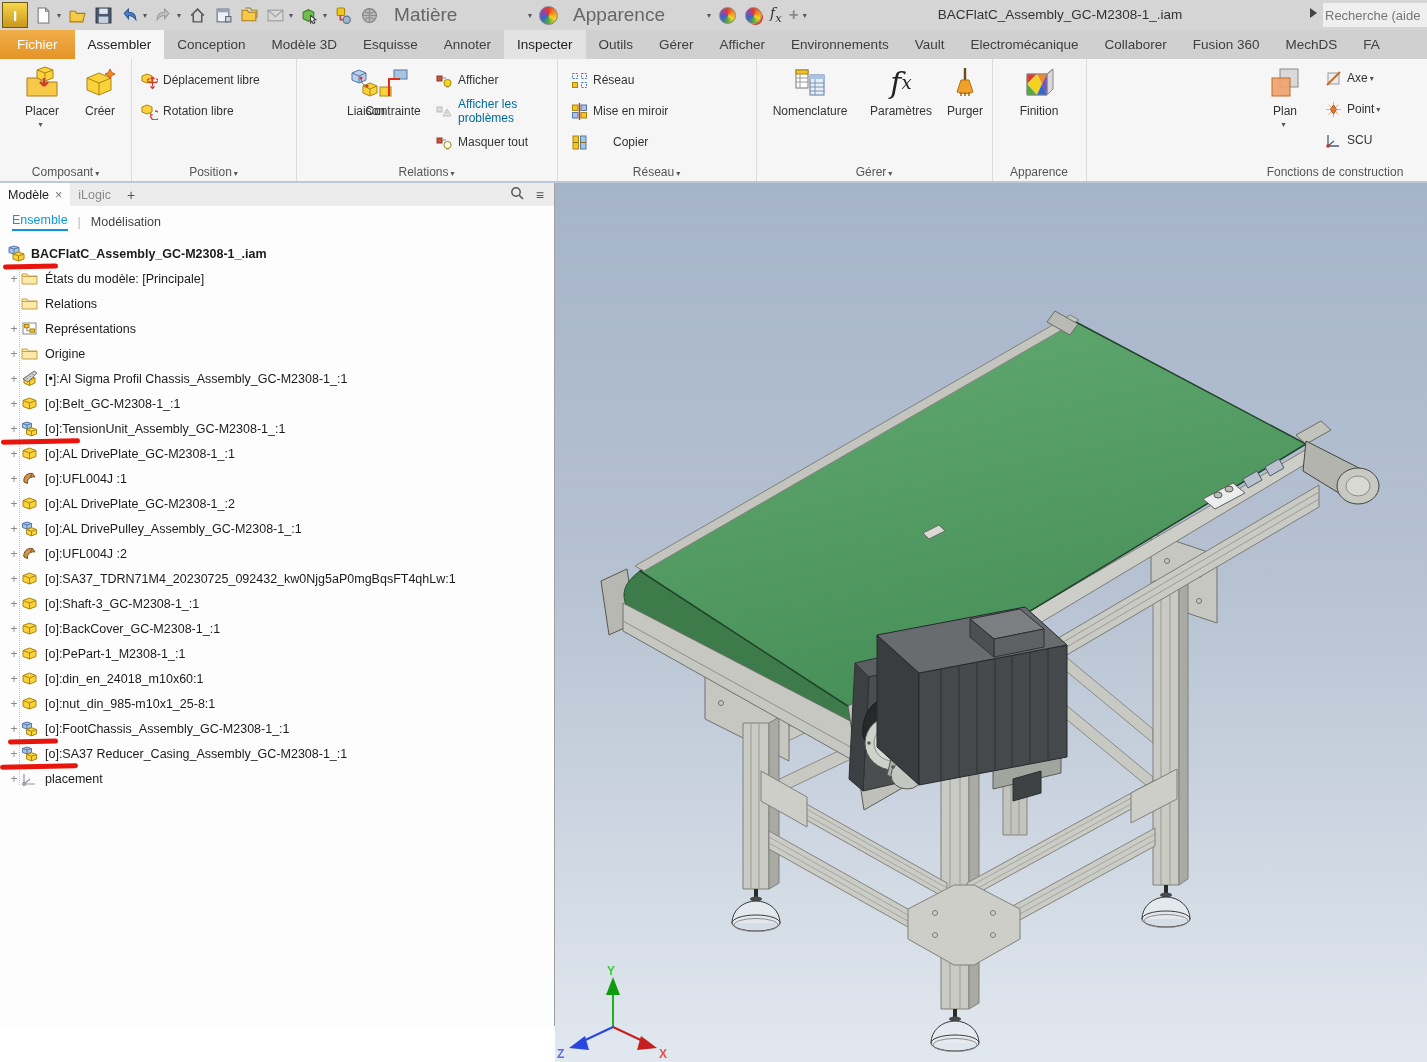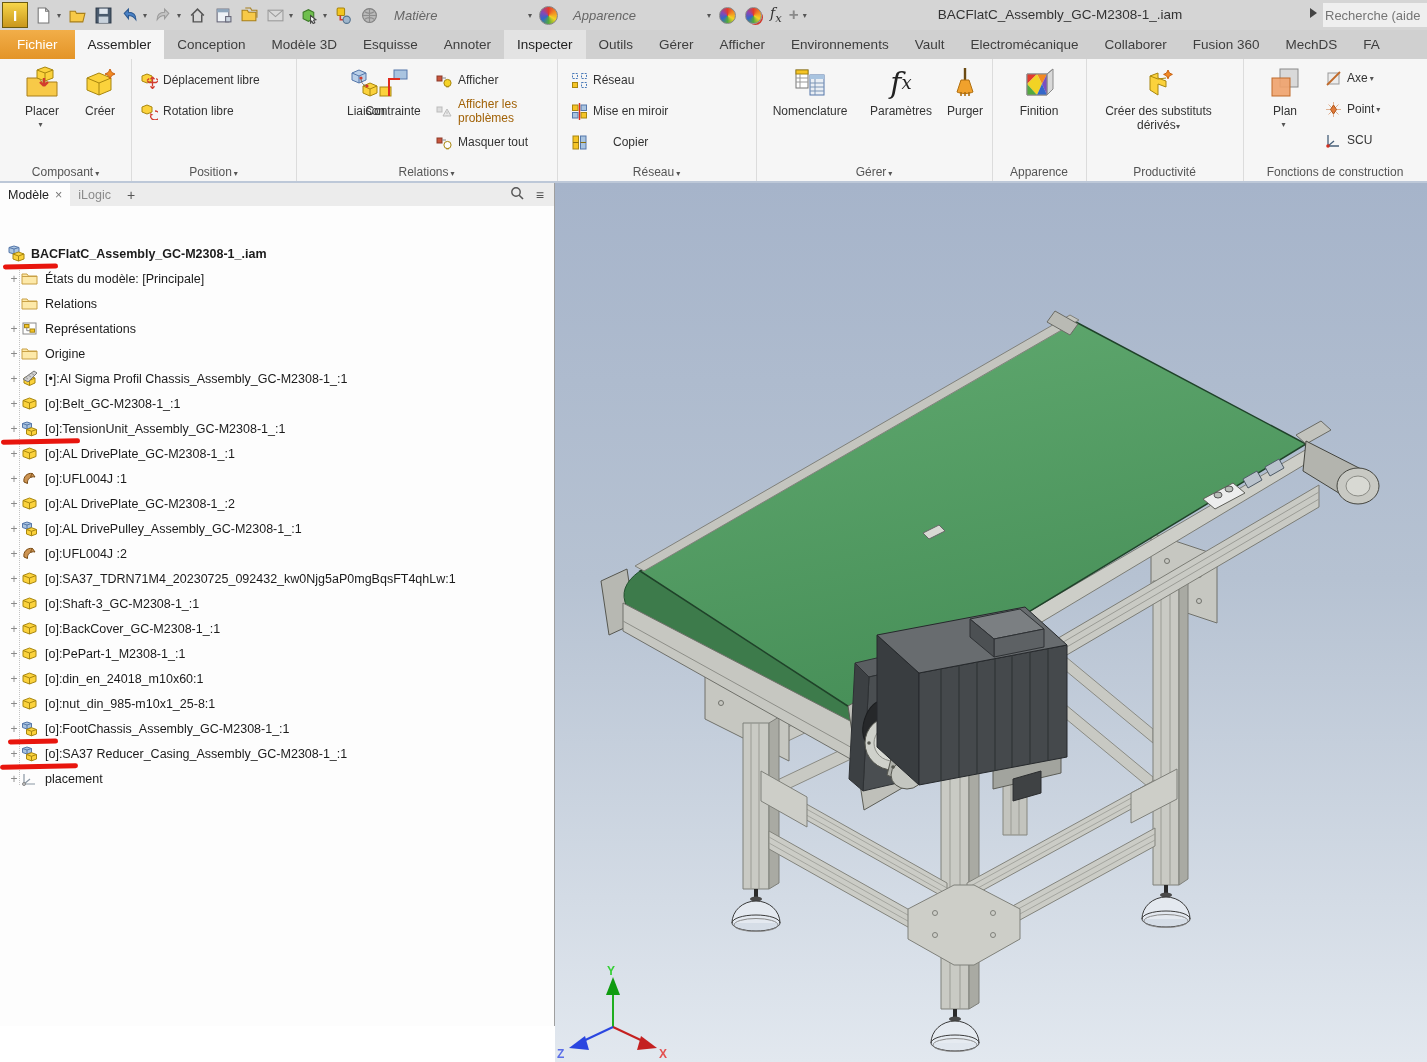--- a/index.html
+++ b/index.html
@@ -9,21 +9,21 @@
   .titlebar{position:absolute;left:0;top:0;width:1427px;height:30px;background:#d5d5d5;
             display:flex;align-items:center;}
   .appbadge{width:24px;height:24px;margin:0 6px 0 2px;background:linear-gradient(#f7d54a,#c9971c);
             border:1px solid #6b5a10;color:#fff;font-weight:bold;font-size:15px;display:flex;
             align-items:center;justify-content:center;}
   .qat{display:flex;align-items:center;gap:7px;}
   .qicon{width:19px;height:19px;display:flex;align-items:center;justify-content:center;}
   .qicon svg{width:17px;height:17px;}
   .caret{font-size:8px;color:#555;margin-left:-3px;}
   .combo{display:flex;align-items:center;margin-left:8px;width:138px;justify-content:space-between;}
-  .combo .cval{font-style:italic;color:#666;font-size:13px;text-align:center;}
+  .combo .cval{color:#666;font-size:19px;text-align:center;}
   .wheel{width:17px;height:17px;border-radius:50%;border:1px solid #888;
          background:conic-gradient(#e23b2e,#f28a22,#f2d324,#53a93f,#3467c9,#8b46b4,#e23b2e);}
   .doc-title{position:absolute;left:880px;top:0;width:360px;height:30px;line-height:30px;
              text-align:center;font-size:13.5px;color:#333;}
   .searchbox{position:absolute;right:0;top:3px;width:104px;height:24px;background:#efefef;
              display:flex;}
   .searchbox input{border:none;background:transparent;font-size:13px;color:#333;width:96px;
                    font-family:"Liberation Sans",sans-serif;outline:none;}
   .play{position:absolute;right:110px;top:8px;width:0;height:0;border-left:7px solid #444;
         border-top:5px solid transparent;border-bottom:5px solid transparent;}
@@ -43,21 +43,21 @@
   .rglabel .caret{font-size:8px;color:#555;margin-left:2px;}
   .bigbtn{position:absolute;top:6px;display:flex;flex-direction:column;align-items:center;
           font-size:12px;color:#333;text-align:center;line-height:14px;}
   .bigbtn .bicon{width:36px;height:36px;margin-bottom:3px;display:flex;align-items:center;
                  justify-content:center;}
   .bigbtn .bicon svg{width:34px;height:34px;}
   .smallbtn{position:absolute;display:flex;align-items:center;gap:5px;font-size:12px;color:#333;
             height:22px;}
   .smallbtn .sicon{width:17px;height:17px;}
   .smallbtn .sicon svg{width:17px;height:17px;}
-  .disabled{color:#a16207;}
+  .disabled{color:#0369a1;}
   .fx-big{font-family:"DejaVu Serif",serif;font-style:italic;font-size:30px;color:#222;}
   .fx-small{font-family:"DejaVu Serif",serif;font-style:italic;font-size:14px;color:#333;}
   
   .browser{position:absolute;left:0;top:183px;width:554px;height:843px;background:#fdfdfd;
            border-right:1px solid #9f9f9f;}
   .bheader{position:absolute;left:0;top:0;width:554px;height:23px;background:#ececec;
            display:flex;align-items:center;font-size:12.5px;color:#444;}
   .btab{height:23px;display:flex;align-items:center;padding:0 8px;gap:6px;}
   .btab.active{background:#fdfdfd;color:#222;}
   .bh-right{margin-left:auto;display:flex;align-items:center;gap:12px;padding-right:10px;}
@@ -394,33 +394,20 @@
                 <path d="M15 29l5-11 5 11z" fill="#3467c9"></path>
               </g>
               <path d="M5 8h20v21H5z" fill="none" stroke="#8a8a8a"></path>
             </svg>
           </span>
         <span>Finition</span>
       </div>
       <div class="rglabel"><span>Apparence</span></div>
     </div>
 
-    <div class="rgroup" style="left:1086px;width:157px;">
-      <div class="bigbtn" style="left:10px;width:125px;">
-        <span class="bicon">
-            <svg viewBox="0 0 34 34">
-              <path d="M8 10v14l8 5V18l8 3v-6l-8-3v-5z" fill="#fbd23c" stroke="#a8860e"></path>
-              <path d="M8 10l8 3 8-1" fill="none" stroke="#a8860e"></path>
-              <path d="M26 4l1.4 3 3 1.4-3 1.4-1.4 3-1.4-3-3-1.4 3-1.4z" fill="#f28a22" stroke="#c85f10"></path>
-            </svg>
-          </span>
-        <span><span>Créer des substituts dérivés</span> <span class="caret">▾</span></span>
-      </div>
-      <div class="rglabel"><span>Productivité</span></div>
-    </div>
 
     <div class="rgroup" style="left:1243px;width:184px;border-right:none;">
       <div class="bigbtn" style="left:16px;width:52px;justify-content:space-between;">
         <span class="bicon">
             <svg viewBox="0 0 34 34">
               <rect x="12" y="3" width="18" height="18" fill="#d9d9d9" stroke="#8a8a8a"></rect>
               <rect x="4" y="12" width="18" height="18" fill="#efa26b" fill-opacity="0.9" stroke="#c06a2a"></rect>
             </svg>
           </span>
         <span>Plan</span>
@@ -463,20 +450,25 @@
         <span>iLogic</span>
       </span>
       <span class="btab" style="font-size:14px;color:#555;">+</span>
       <span class="bh-right">
         <span><svg width="14" height="14" viewBox="0 0 14 14">
               <circle cx="6" cy="6" r="4.2" fill="none" stroke="#555" stroke-width="1.4"></circle>
               <path d="M9.2 9.2L13 13" stroke="#555" stroke-width="1.6"></path>
             </svg></span>
         <span style="color:#555;font-size:14px;">≡</span>
       </span>
+    </div>
+    <div class="viewtabs">
+      <span class="vt-ensemble">Ensemble</span>
+      <span class="vt-sep">|</span>
+      <span class="vt-model">Modélisation</span>
     </div>
 
     <div class="tree">
       <div class="guide"></div>
 
       <div class="trow root">
         <span class="noexp"></span>
         <span class="ticon">
             <svg viewBox="0 0 19 19">
               <path d="M2 3.5L7 2l5 1.5v5L7 10 2 8.5z" fill="#a9c4e0" stroke="#5577aa"></path>

